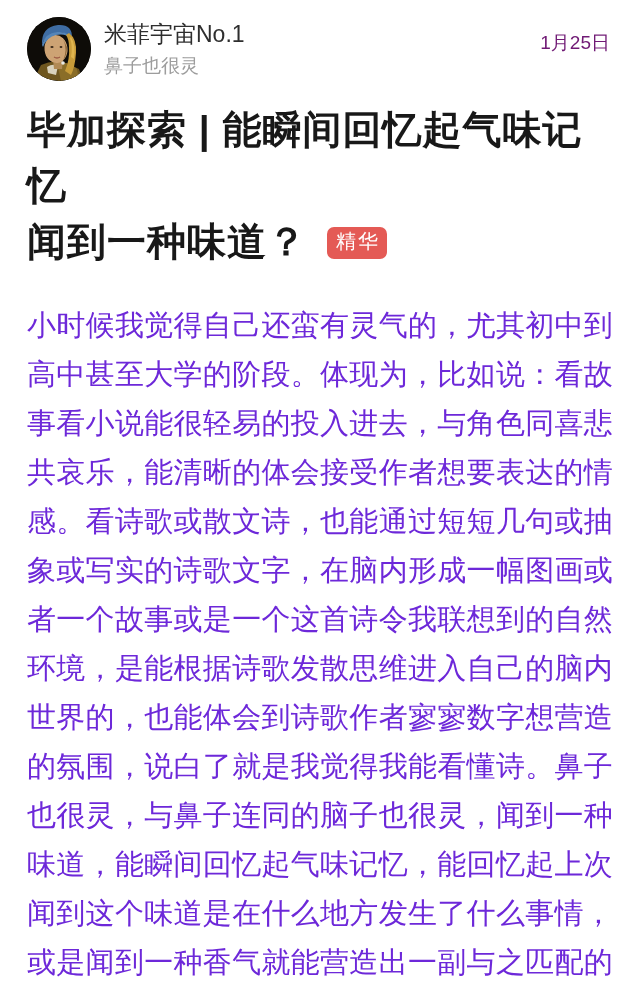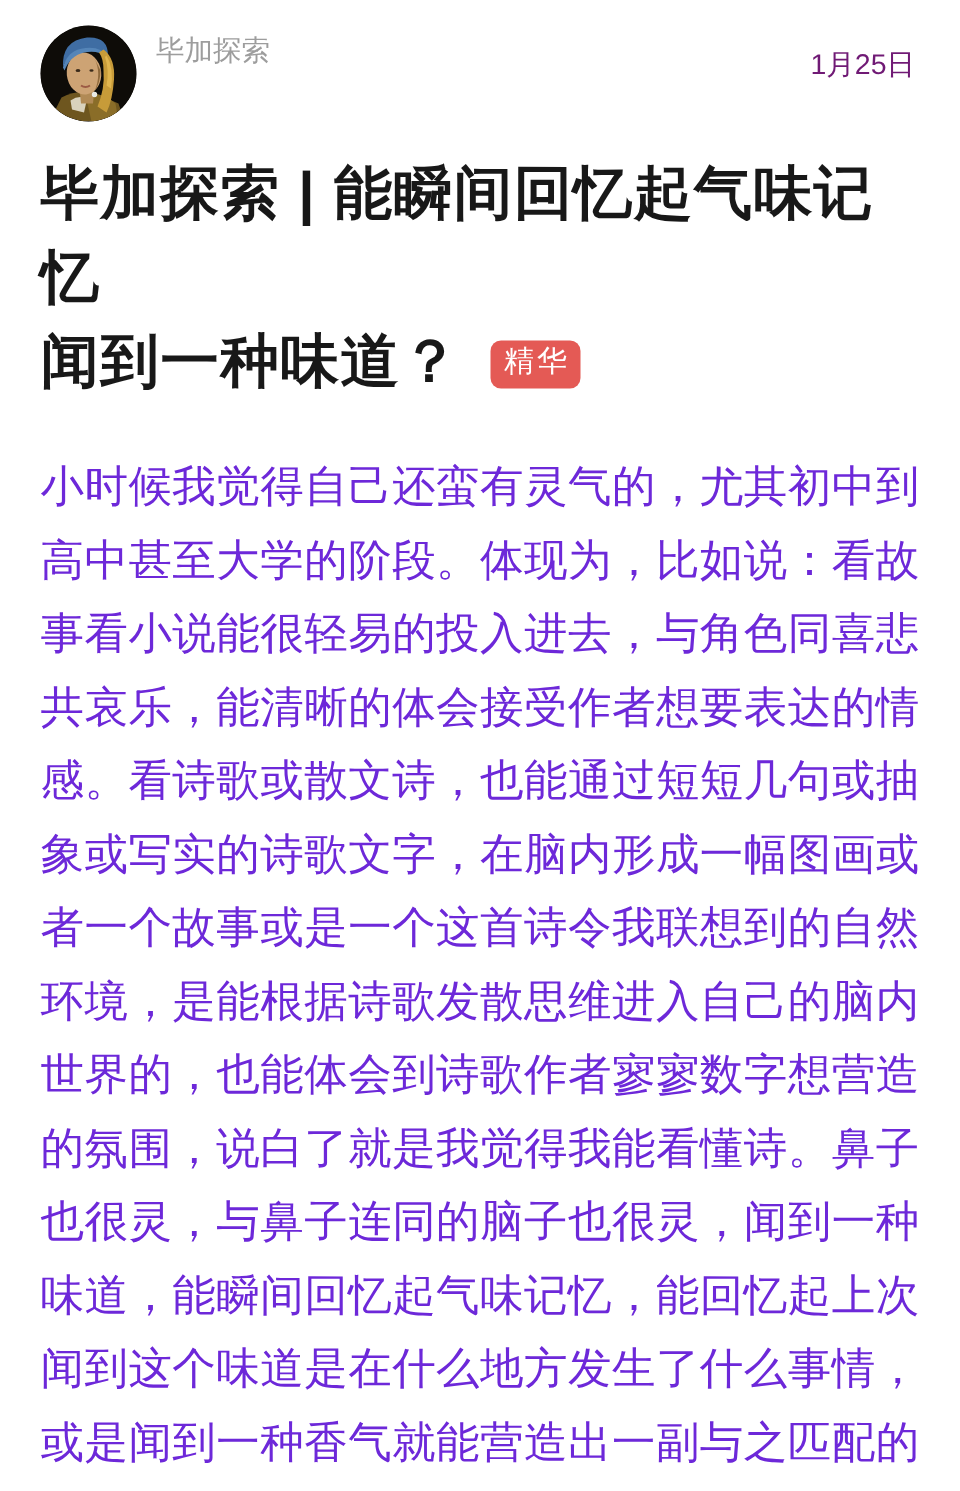--- a/index.html
+++ b/index.html
@@ -130,21 +130,22 @@
 
           <ellipse cx="25" cy="30" rx="1.6" ry="1" fill="#3a2a1a"></ellipse>
           <ellipse cx="34" cy="30" rx="1.4" ry="0.9" fill="#3a2a1a"></ellipse>
           <path d="M27 40 Q30 42 33 40" stroke="#9c5a44" stroke-width="1.4" fill="none"></path>
 
           <circle cx="36" cy="46" r="1.8" fill="#e9e9e4"></circle>
         </g>
       </svg>
     </div>
     <div class="id-block">
-      <div class="post-action">毕加探索</div>
+      <div class="username">米菲宇宙No.1</div>
+      <div class="post-action">鼻子也很灵</div>
     </div>
     <div class="post-date">1月25日</div>
   </header>
 
   <h1 class="post-title">
     <span class="t-line">毕加探索 | 能瞬间回忆起气味记忆</span>
     <span class="t-line"><span>闻到一种味道？</span><span class="badge" style="background: rgb(228, 90, 85); color: rgb(255, 255, 255);">精华</span></span>
   </h1>
 
   <p class="post-body">小时候我觉得自己还蛮有灵气的，尤其初中到高中甚至大学的阶段。体现为，比如说：看故事看小说能很轻易的投入进去，与角色同喜悲共哀乐，能清晰的体会接受作者想要表达的情感。看诗歌或散文诗，也能通过短短几句或抽象或写实的诗歌文字，在脑内形成一幅图画或者一个故事或是一个这首诗令我联想到的自然环境，是能根据诗歌发散思维进入自己的脑内世界的，也能体会到诗歌作者寥寥数字想营造的氛围，说白了就是我觉得我能看懂诗。鼻子也很灵，与鼻子连同的脑子也很灵，闻到一种味道，能瞬间回忆起气味记忆，能回忆起上次闻到这个味道是在什么地方发生了什么事情，或是闻到一种香气就能营造出一副与之匹配的环境。</p>

